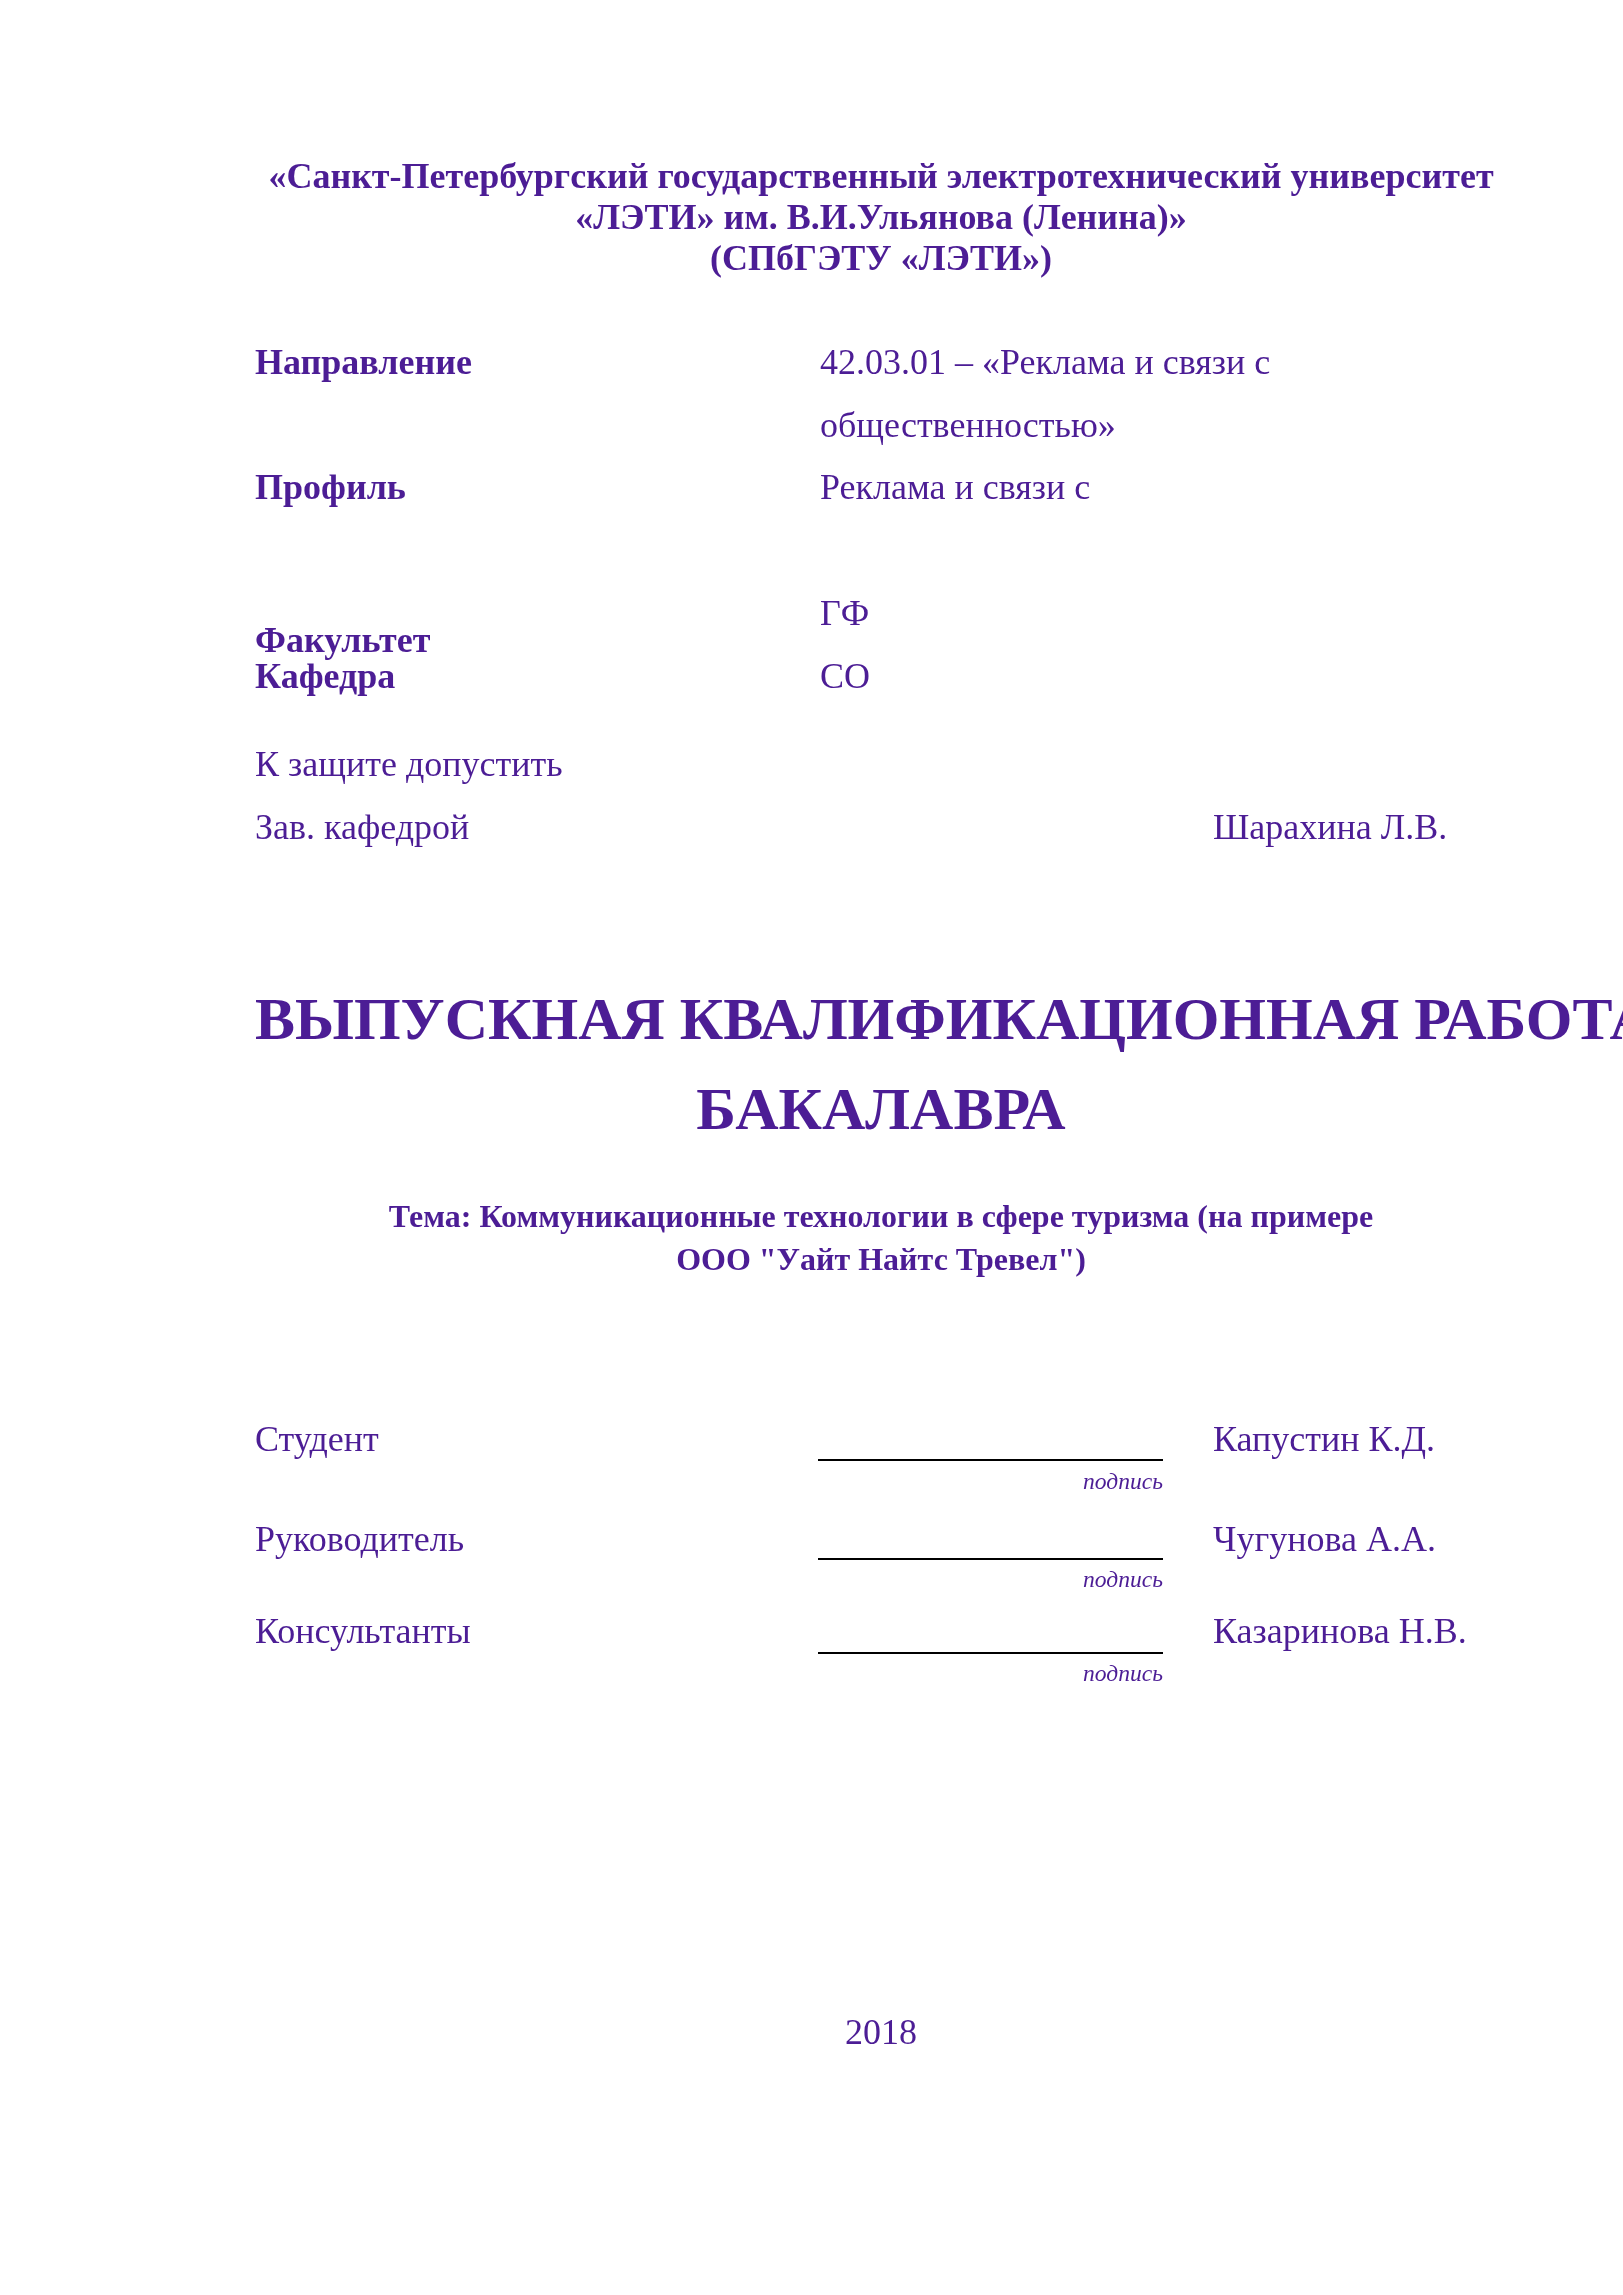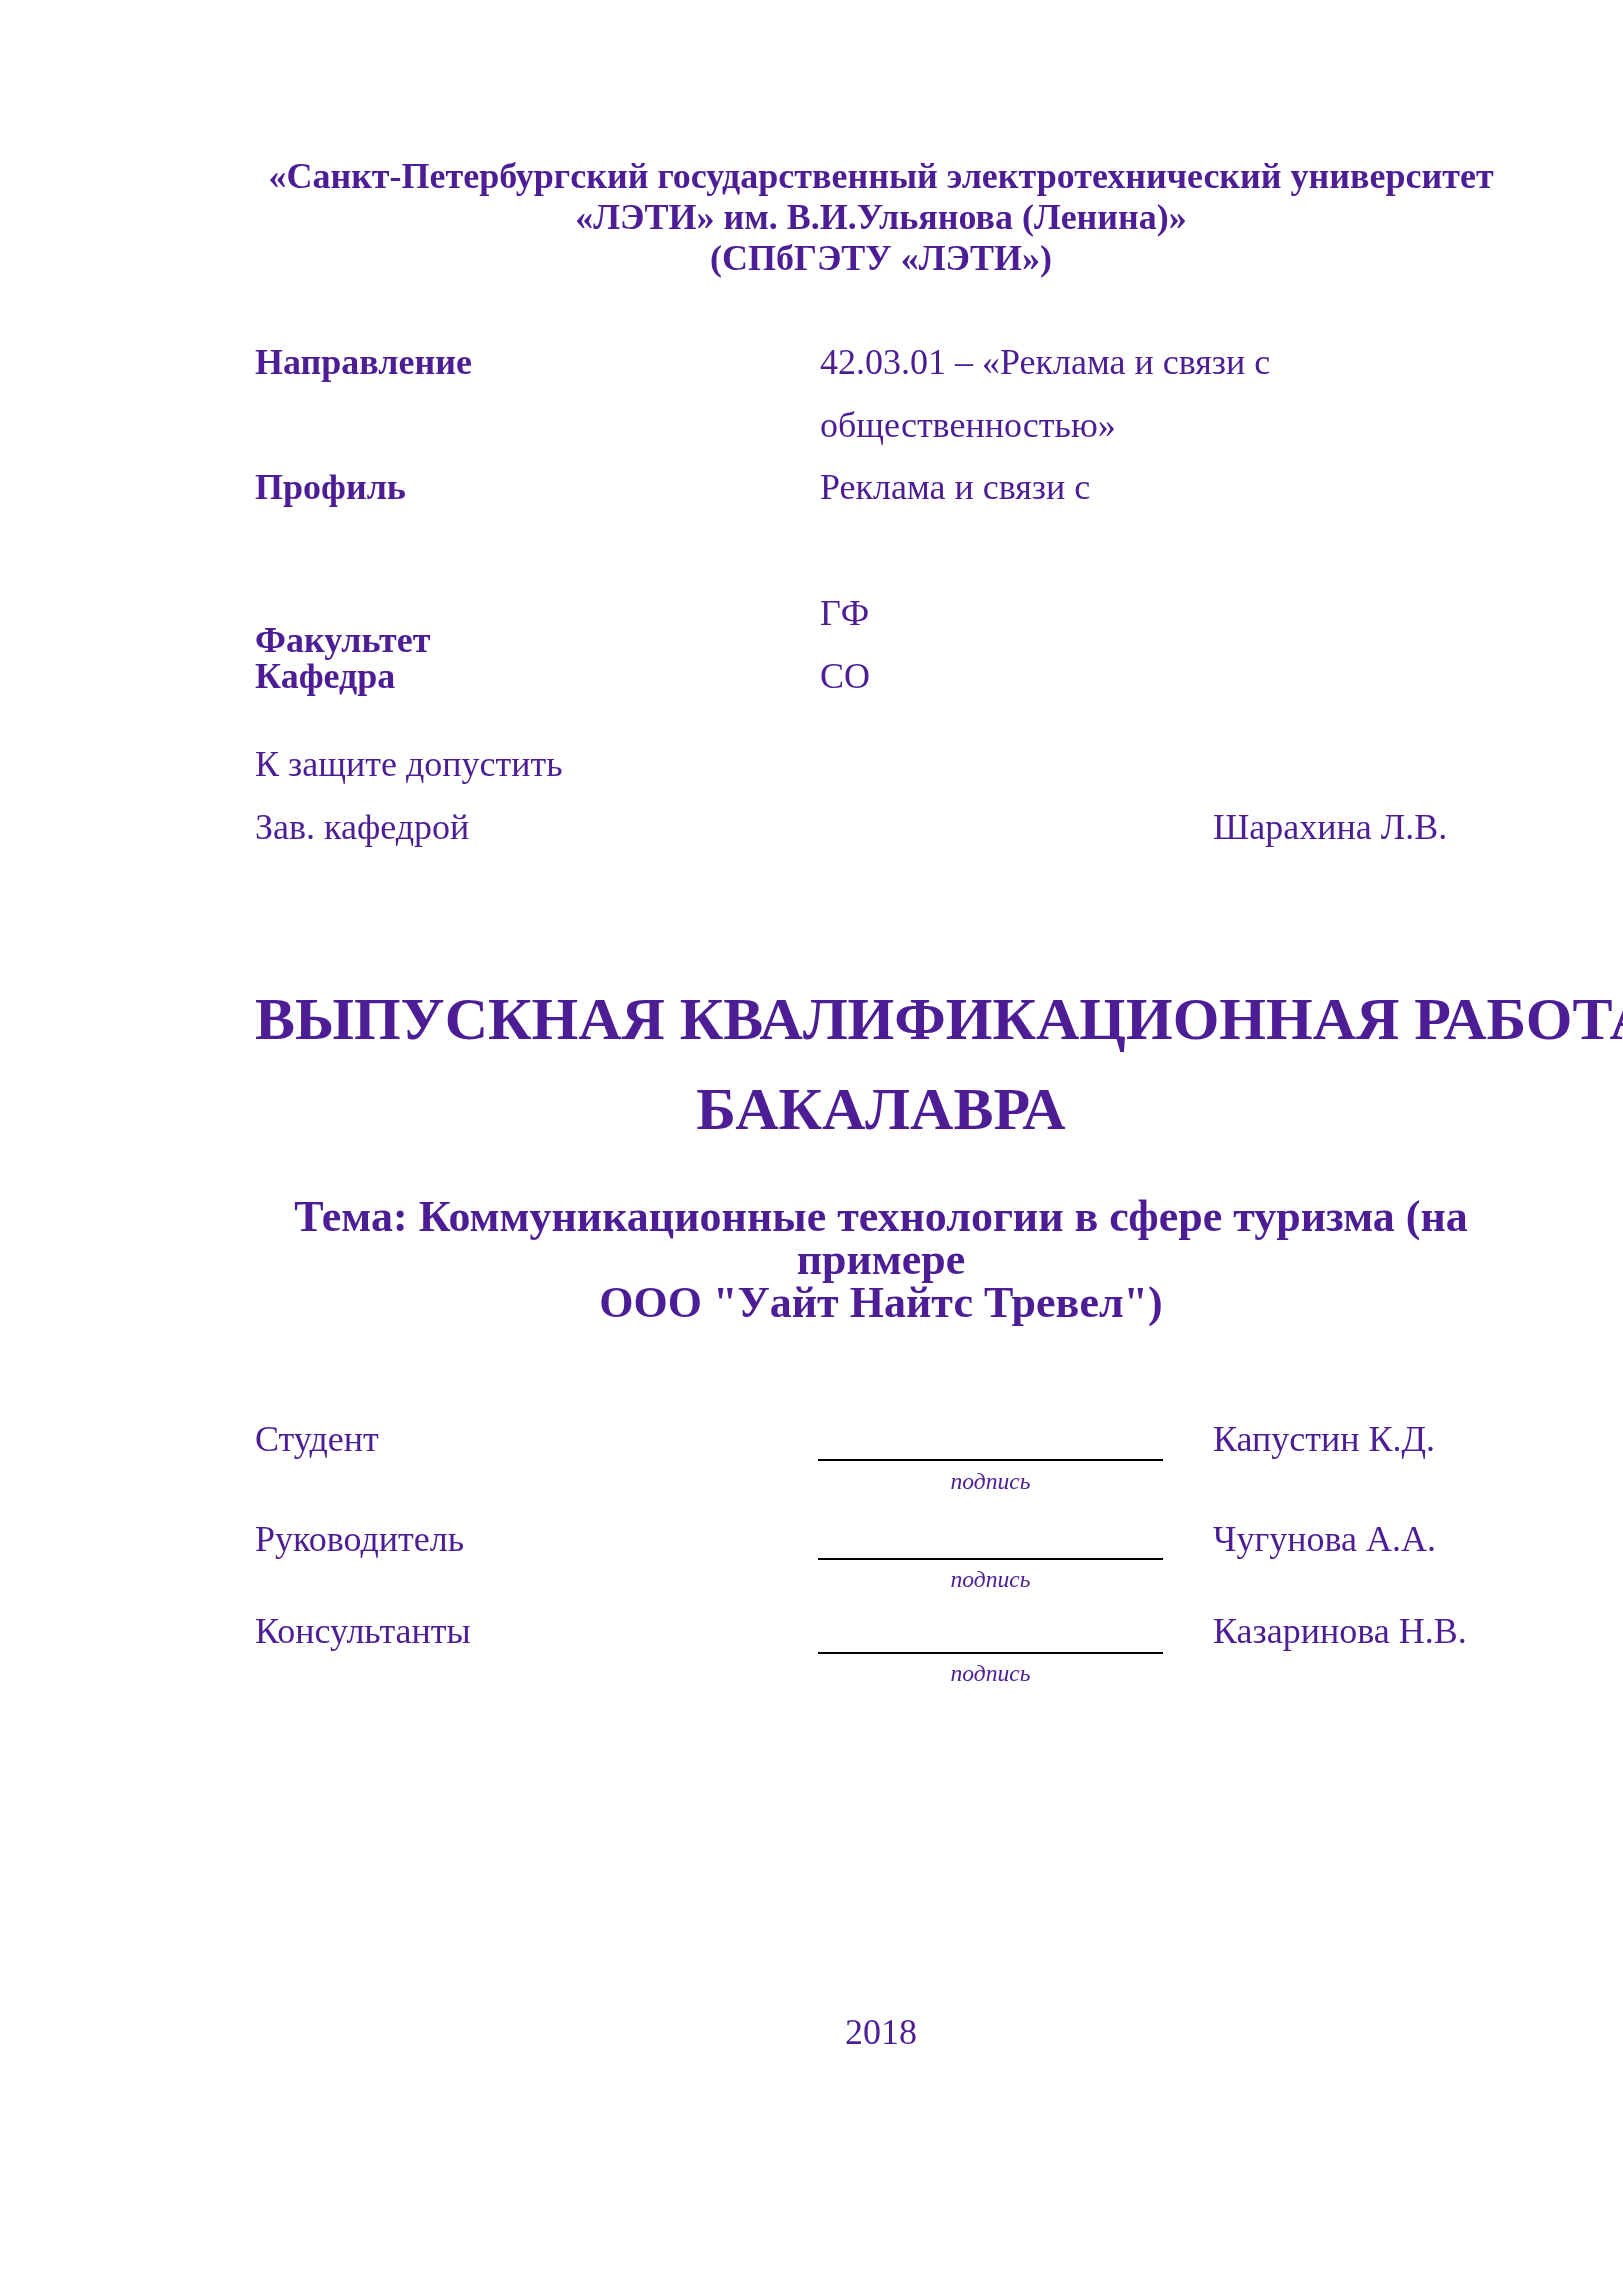--- a/index.html
+++ b/index.html
@@ -39,35 +39,35 @@
   .value-col { left: 820px; }
   .name-col { left: 1213px; }
   .thesis-title {
     font-size: 60px;
     line-height: 60px;
     font-weight: bold;
     white-space: nowrap;
   }
   .theme-block {
     top: 1195px;
-    font-size: 44px;
+    font-size: 32px;
     line-height: 43px;
     font-weight: bold;
     text-align: center;
   }
   .sig-line {
     left: 818px;
     width: 345px;
     height: 0;
     border-top: 2.4px solid #000000;
   }
   .sig-caption {
     left: 818px;
     width: 345px;
-    text-align: center;
+    text-align: right;
     font-size: 23.6px;
     line-height: 23.6px;
     font-style: italic;
     white-space: nowrap;
   }
 </style>
 </head>
 <body>
 
 <div class="page">

